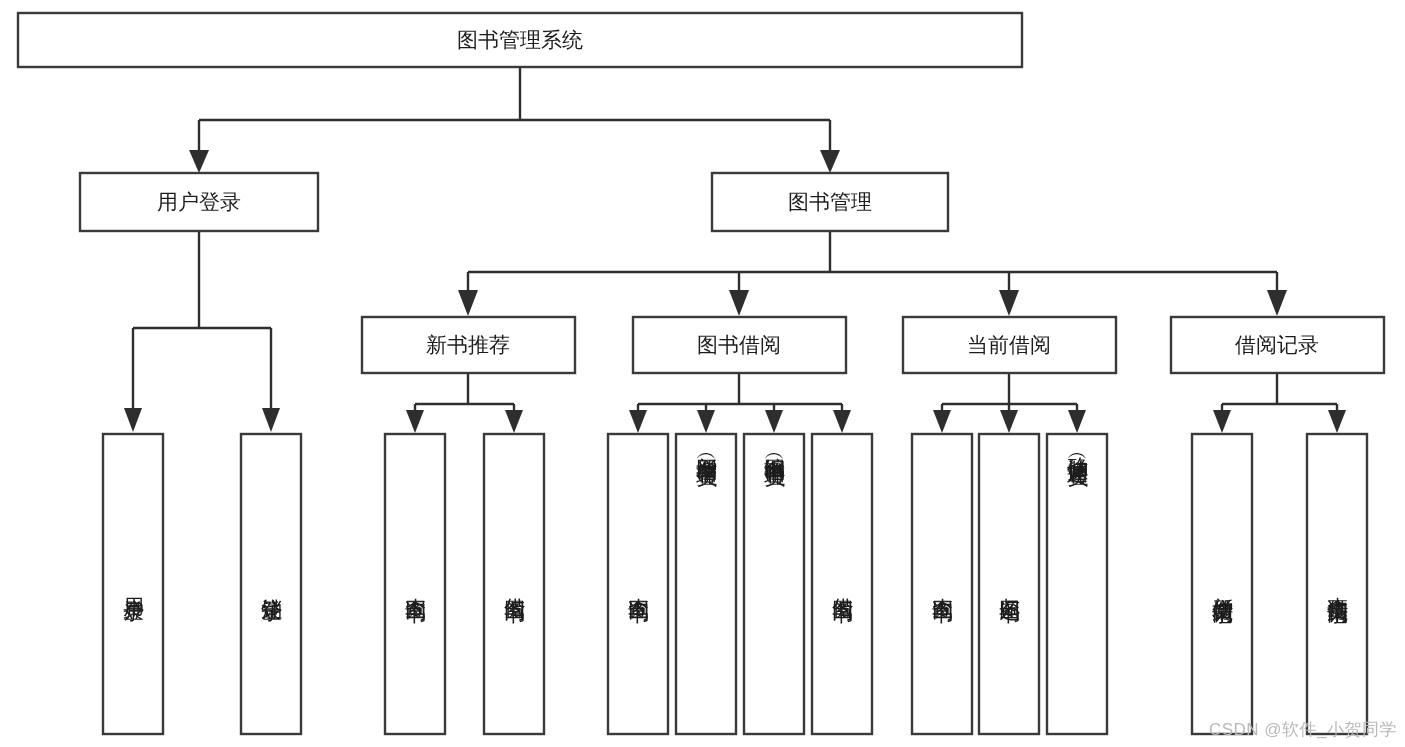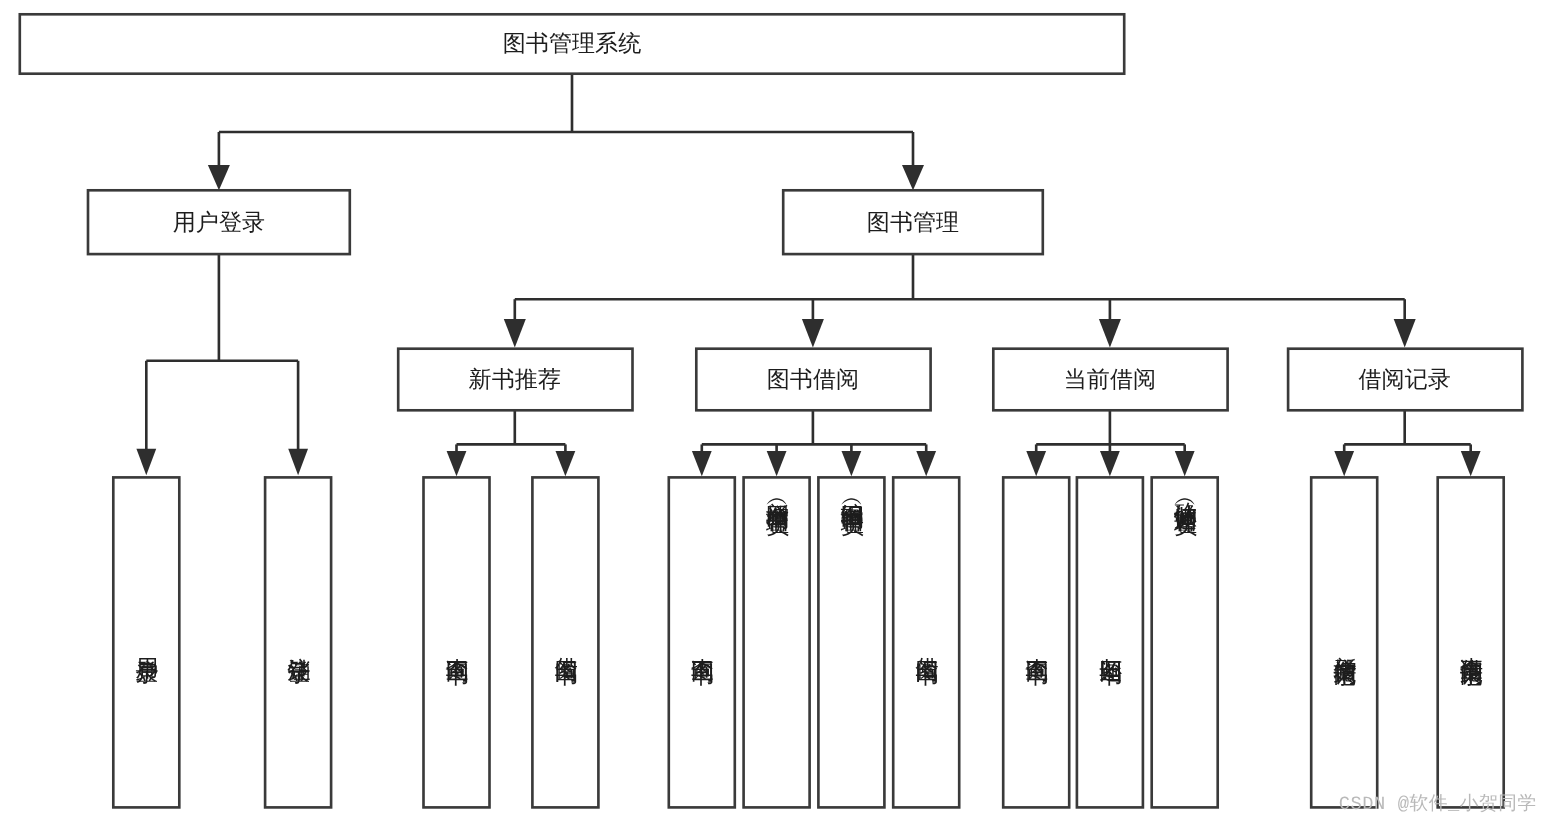--- a/index.html
+++ b/index.html
@@ -67,21 +67,21 @@
     line-height: 1.12;
     letter-spacing: 1.5px;
     color: #1d1d1d;
     white-space: nowrap;
     text-align: center;
   }
   #watermark {
     position: absolute;
     right: 8px;
     bottom: 6px;
-    font-family: Liberation Mono, monospace;
+    font-family: Liberation Sans, sans-serif;
     font-size: 17px;
     color: #b9b9b9;
     letter-spacing: 0.5px;
     white-space: nowrap;
   }
 </style>
 </head>
 <body>
 
 <div id="diagram-root">

